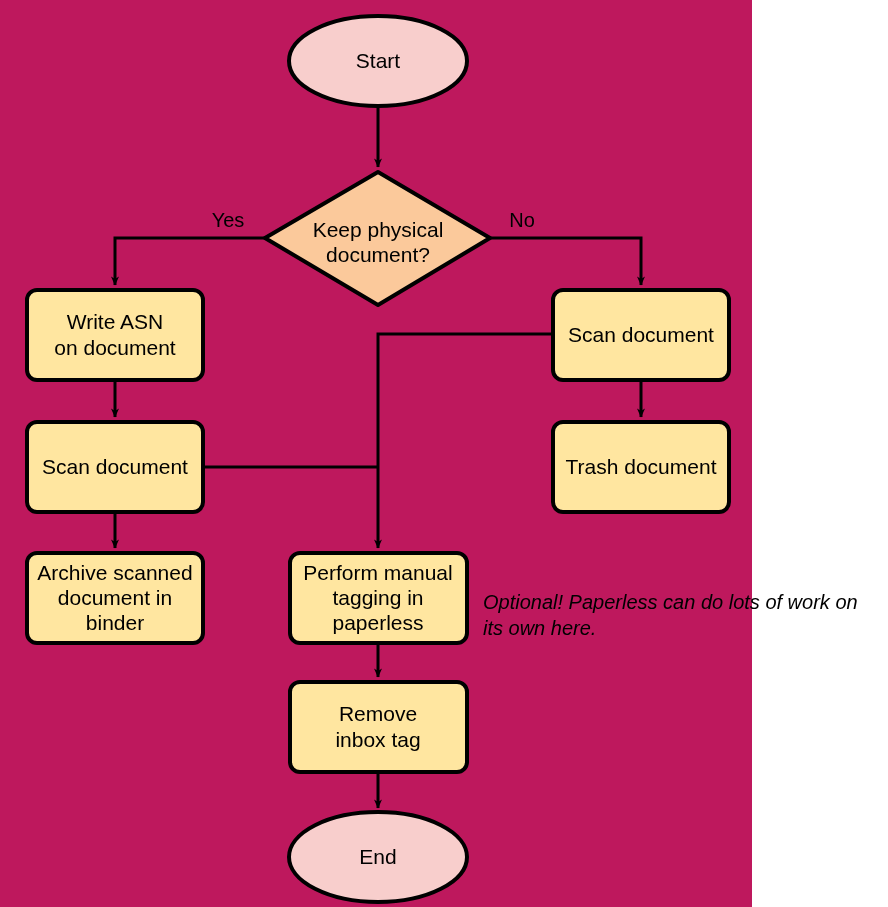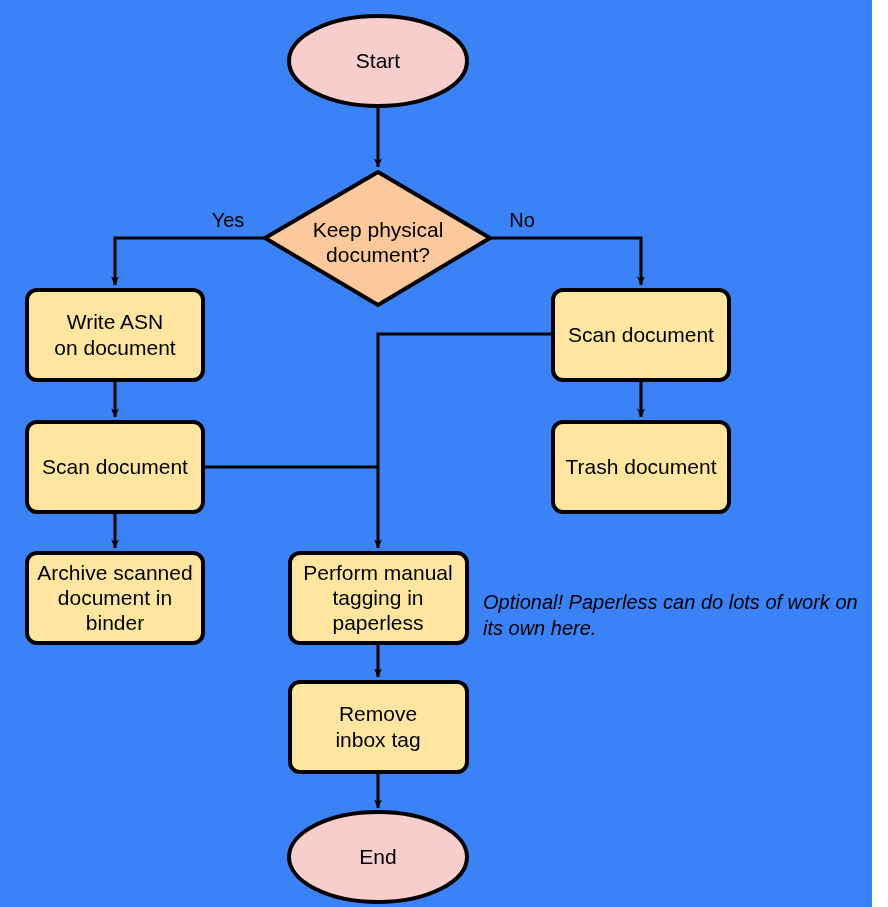--- a/index.html
+++ b/index.html
@@ -9,23 +9,23 @@
     background: #ffffff;
   }
   body {
     width: 888px;
     height: 907px;
     overflow: hidden;
     font-family: "Liberation Sans", sans-serif;
   }
   #flowchart-root {
     position: relative;
-    width: 872px;
+    width: 752px;
     height: 907px;
-    background: #3b82f6;
+    background: #be185d;
   }
   svg#flow-svg {
     position: absolute;
     top: 0;
     left: 0;
     width: 888px;
     height: 907px;
     display: block;
   }
   .node-shape {

